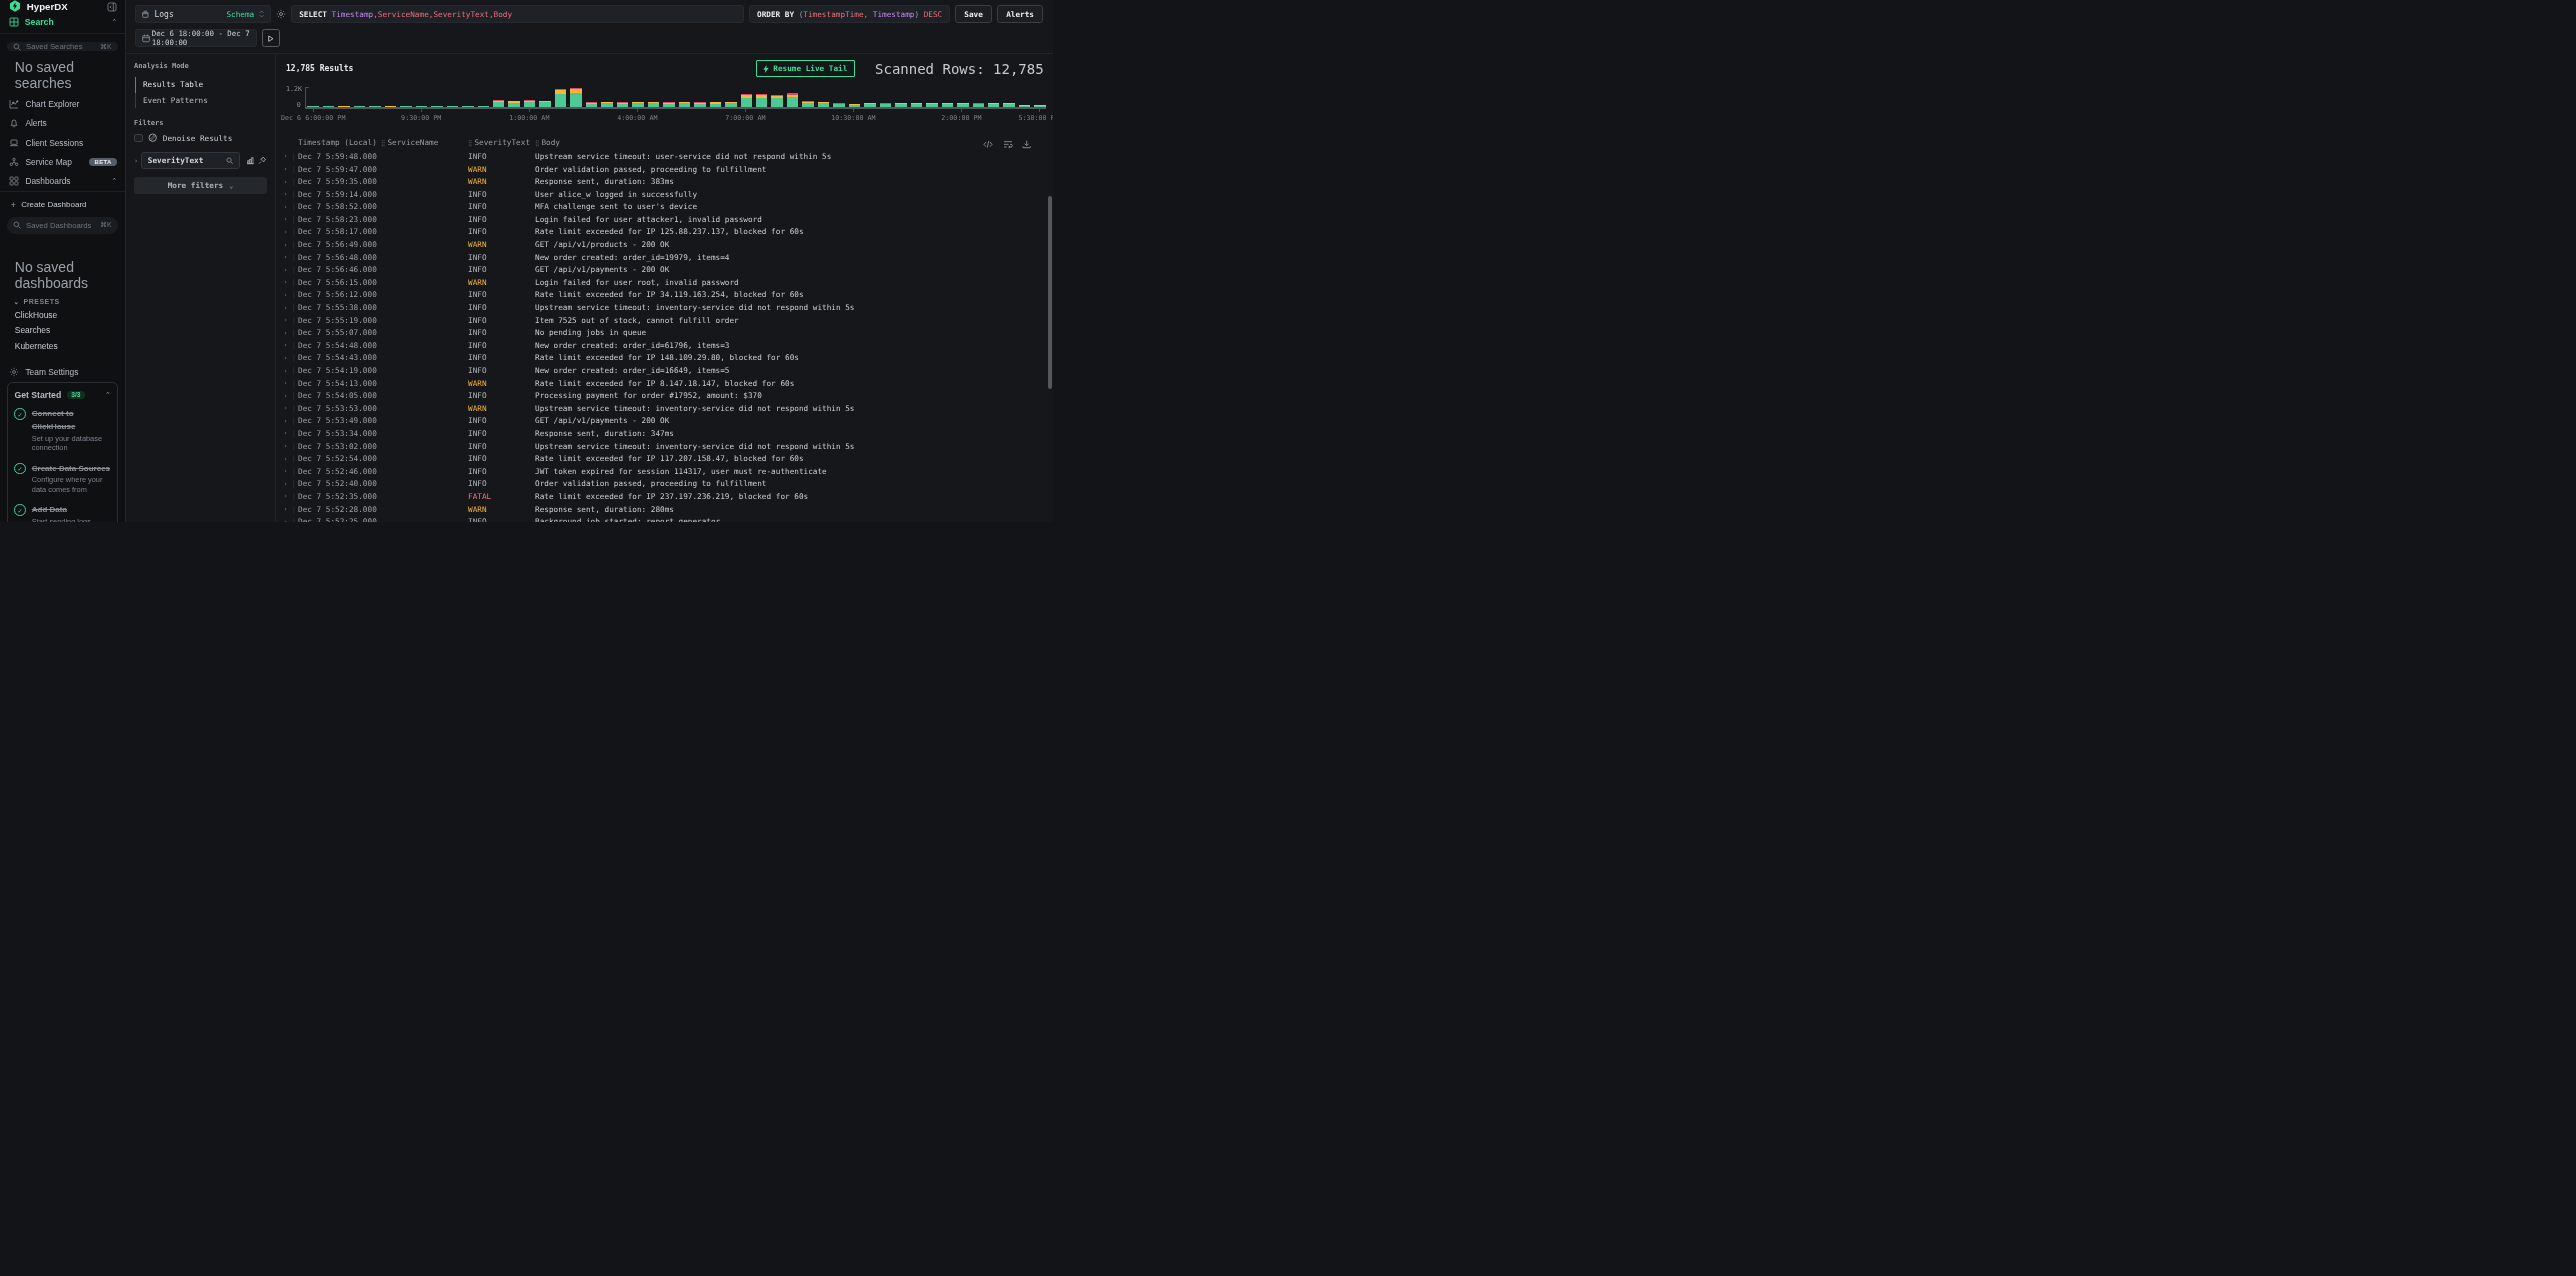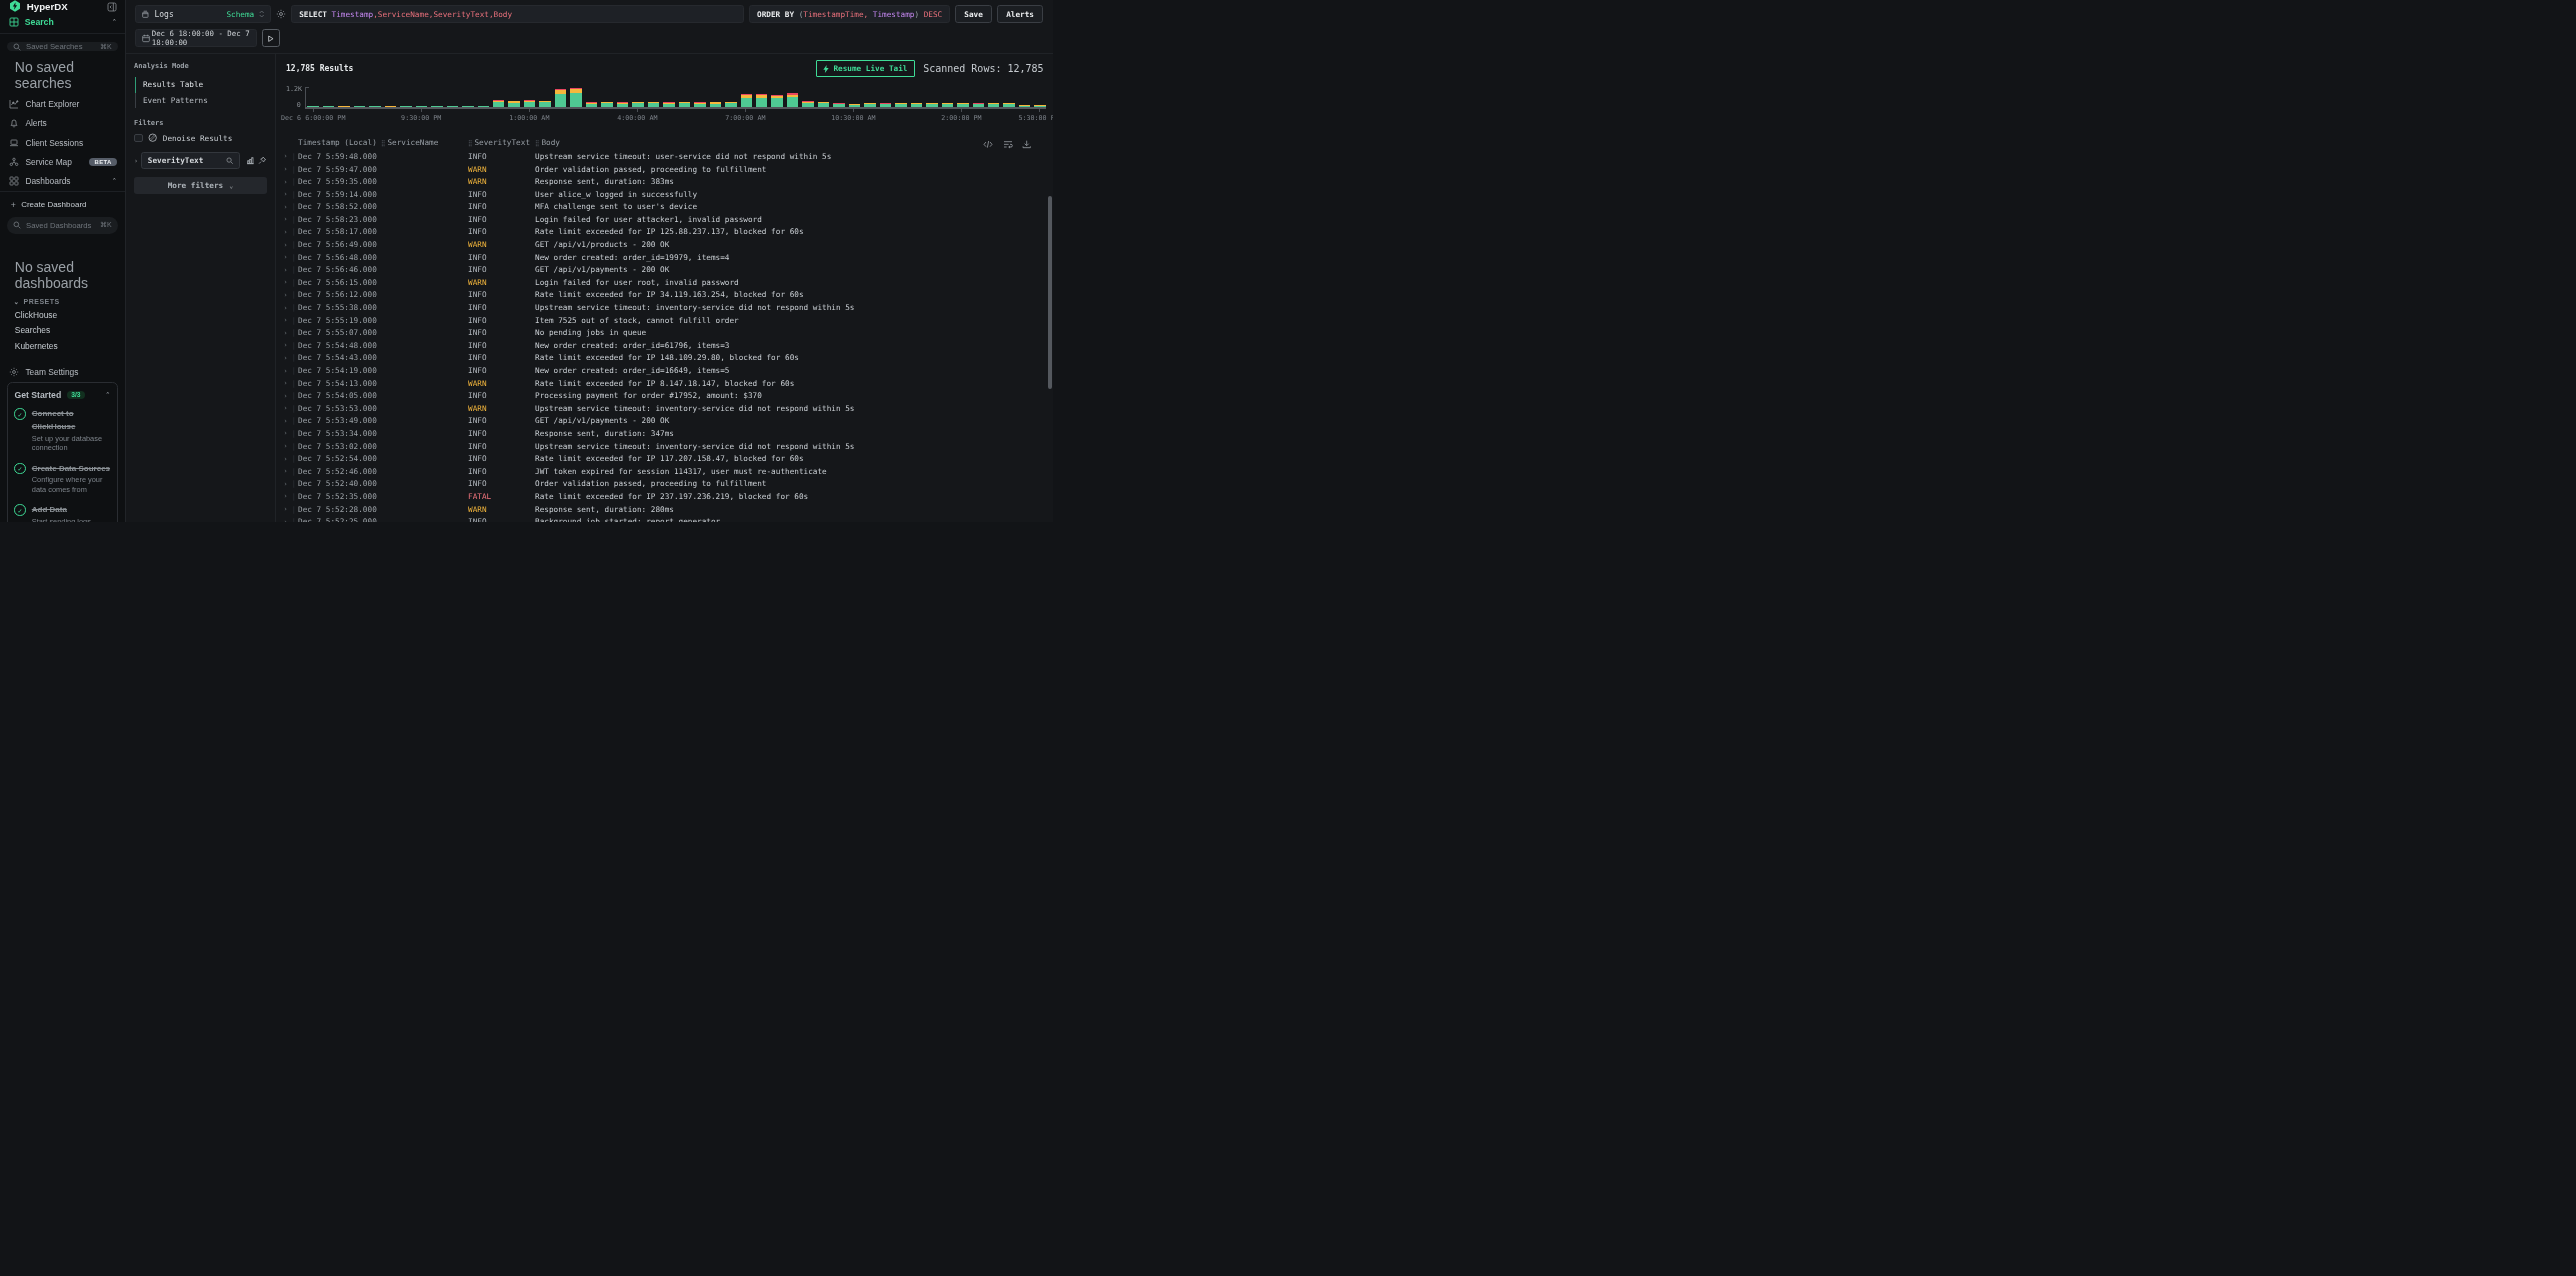--- a/index.html
+++ b/index.html
@@ -78,21 +78,21 @@
   .facet-row { display:flex; align-items:center; gap:3.4px; margin-bottom:8px; }
   .facet-box { flex:1; height:17px; background:#1e2126; border:0.7px solid #33373d; border-radius:2.7px; display:flex; align-items:center; padding:0 5.4px; gap:4px; }
   .facet-name { flex:1; font-size:7.7px; font-weight:bold; color:#d4d8dc; }
   .more-btn { width:100%; height:17px; background:#24272c; border:none; border-radius:2.7px; color:#aeb4ba; font-family:inherit; font-size:7.7px; font-weight:bold; display:flex; align-items:center; justify-content:center; gap:6px; }
 
   
   .main { flex:1; min-width:0; position:relative; font-family:"DejaVu Sans Mono", monospace; }
   .results-row { display:flex; align-items:center; padding:6px 9.4px 1.3px 10px; }
   .results-count { font-size:8px; font-weight:bold; color:#e6e9eb; flex:1; }
   .resume-btn { border:0.7px solid var(--accent); border-radius:1px; background:transparent; color:var(--accent); font-family:inherit; font-weight:bold; font-size:7.7px; padding:2.7px 6.7px; display:flex; align-items:center; gap:4px; }
-  .scanned { font-size:10px; color:#c6cbd0; margin-left:8px; }
+  .scanned { font-size:14px; color:#c6cbd0; margin-left:20px; }
   .chart-wrap { position:relative; height:44px; margin:1.3px 6.7px 0 10px; }
   .ylab-top { position:absolute; left:0; top:5.4px; font-size:6.7px; color:#8b9196; }
   .ylab-zero { position:absolute; left:10.7px; bottom:14px; font-size:6.7px; color:#8b9196; }
   .plot { position:absolute; left:19px; right:0; top:8px; bottom:16px; border-left:0.7px solid #4a4e54; }
   .plot:before { content:""; position:absolute; left:0; top:0; width:3.4px; height:0.7px; background:#4a4e54; }
   .bars { position:absolute; left:0.7px; right:0; top:0; bottom:0; display:flex; align-items:flex-end; gap:4px; padding:0 0.7px; }
   .bar { flex:1; display:flex; flex-direction:column; justify-content:flex-end; height:100%; }
   .baseline { position:absolute; left:19px; right:0; bottom:14.8px; height:1.3px; background:#53575c; }
   .tickmarks { position:absolute; left:19.5px; right:0; bottom:11.4px; height:3.4px; }
   .tmark { position:absolute; width:0.7px; height:3.4px; background:#4a4e54; }

